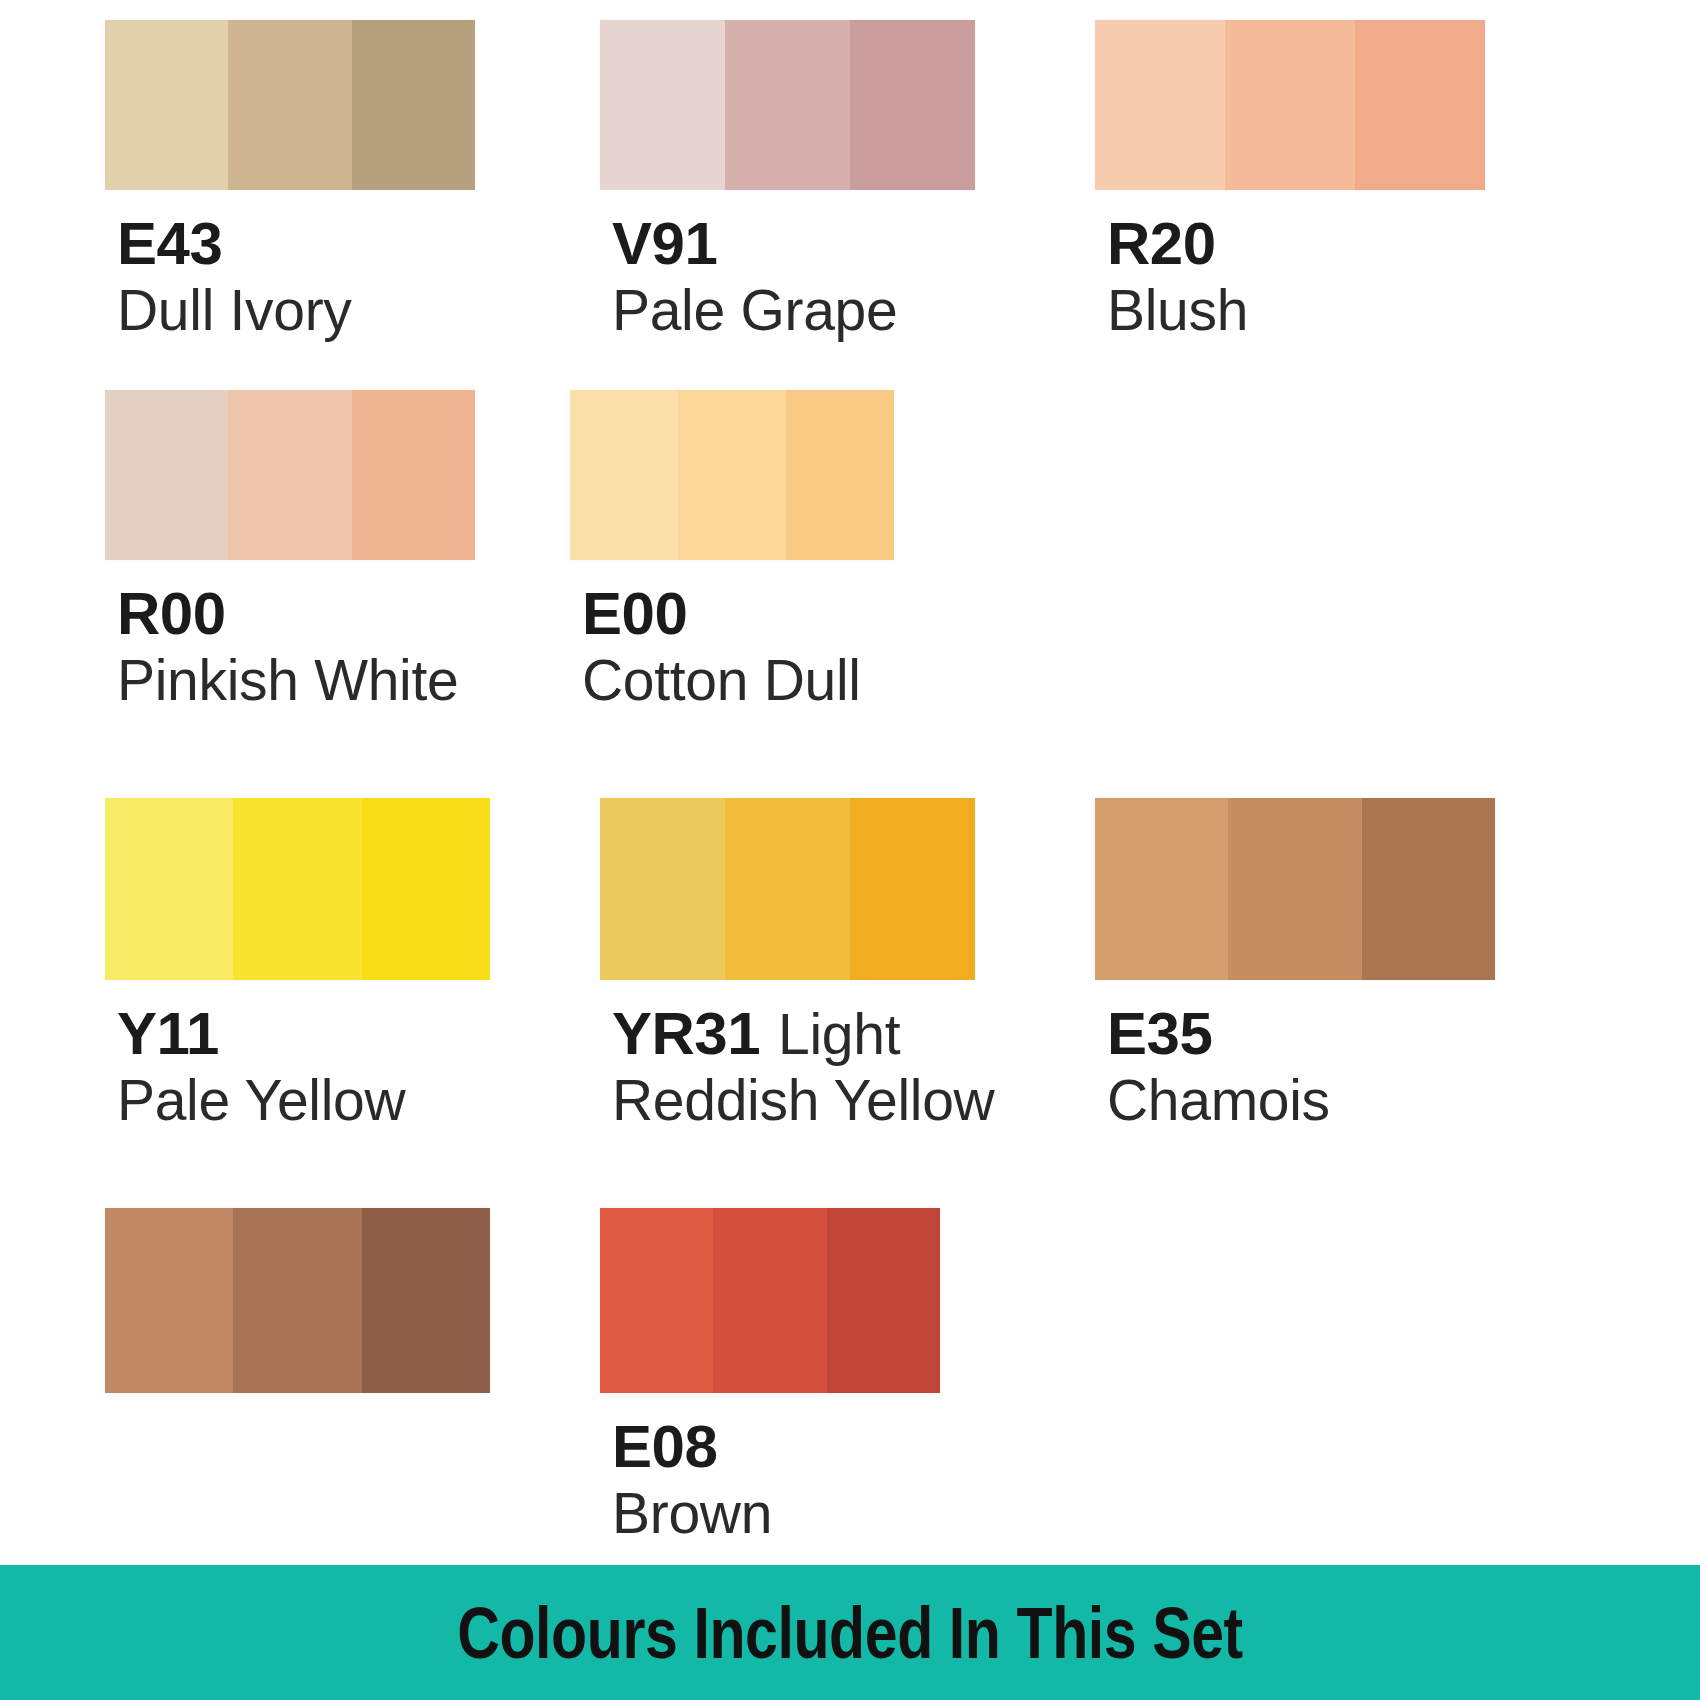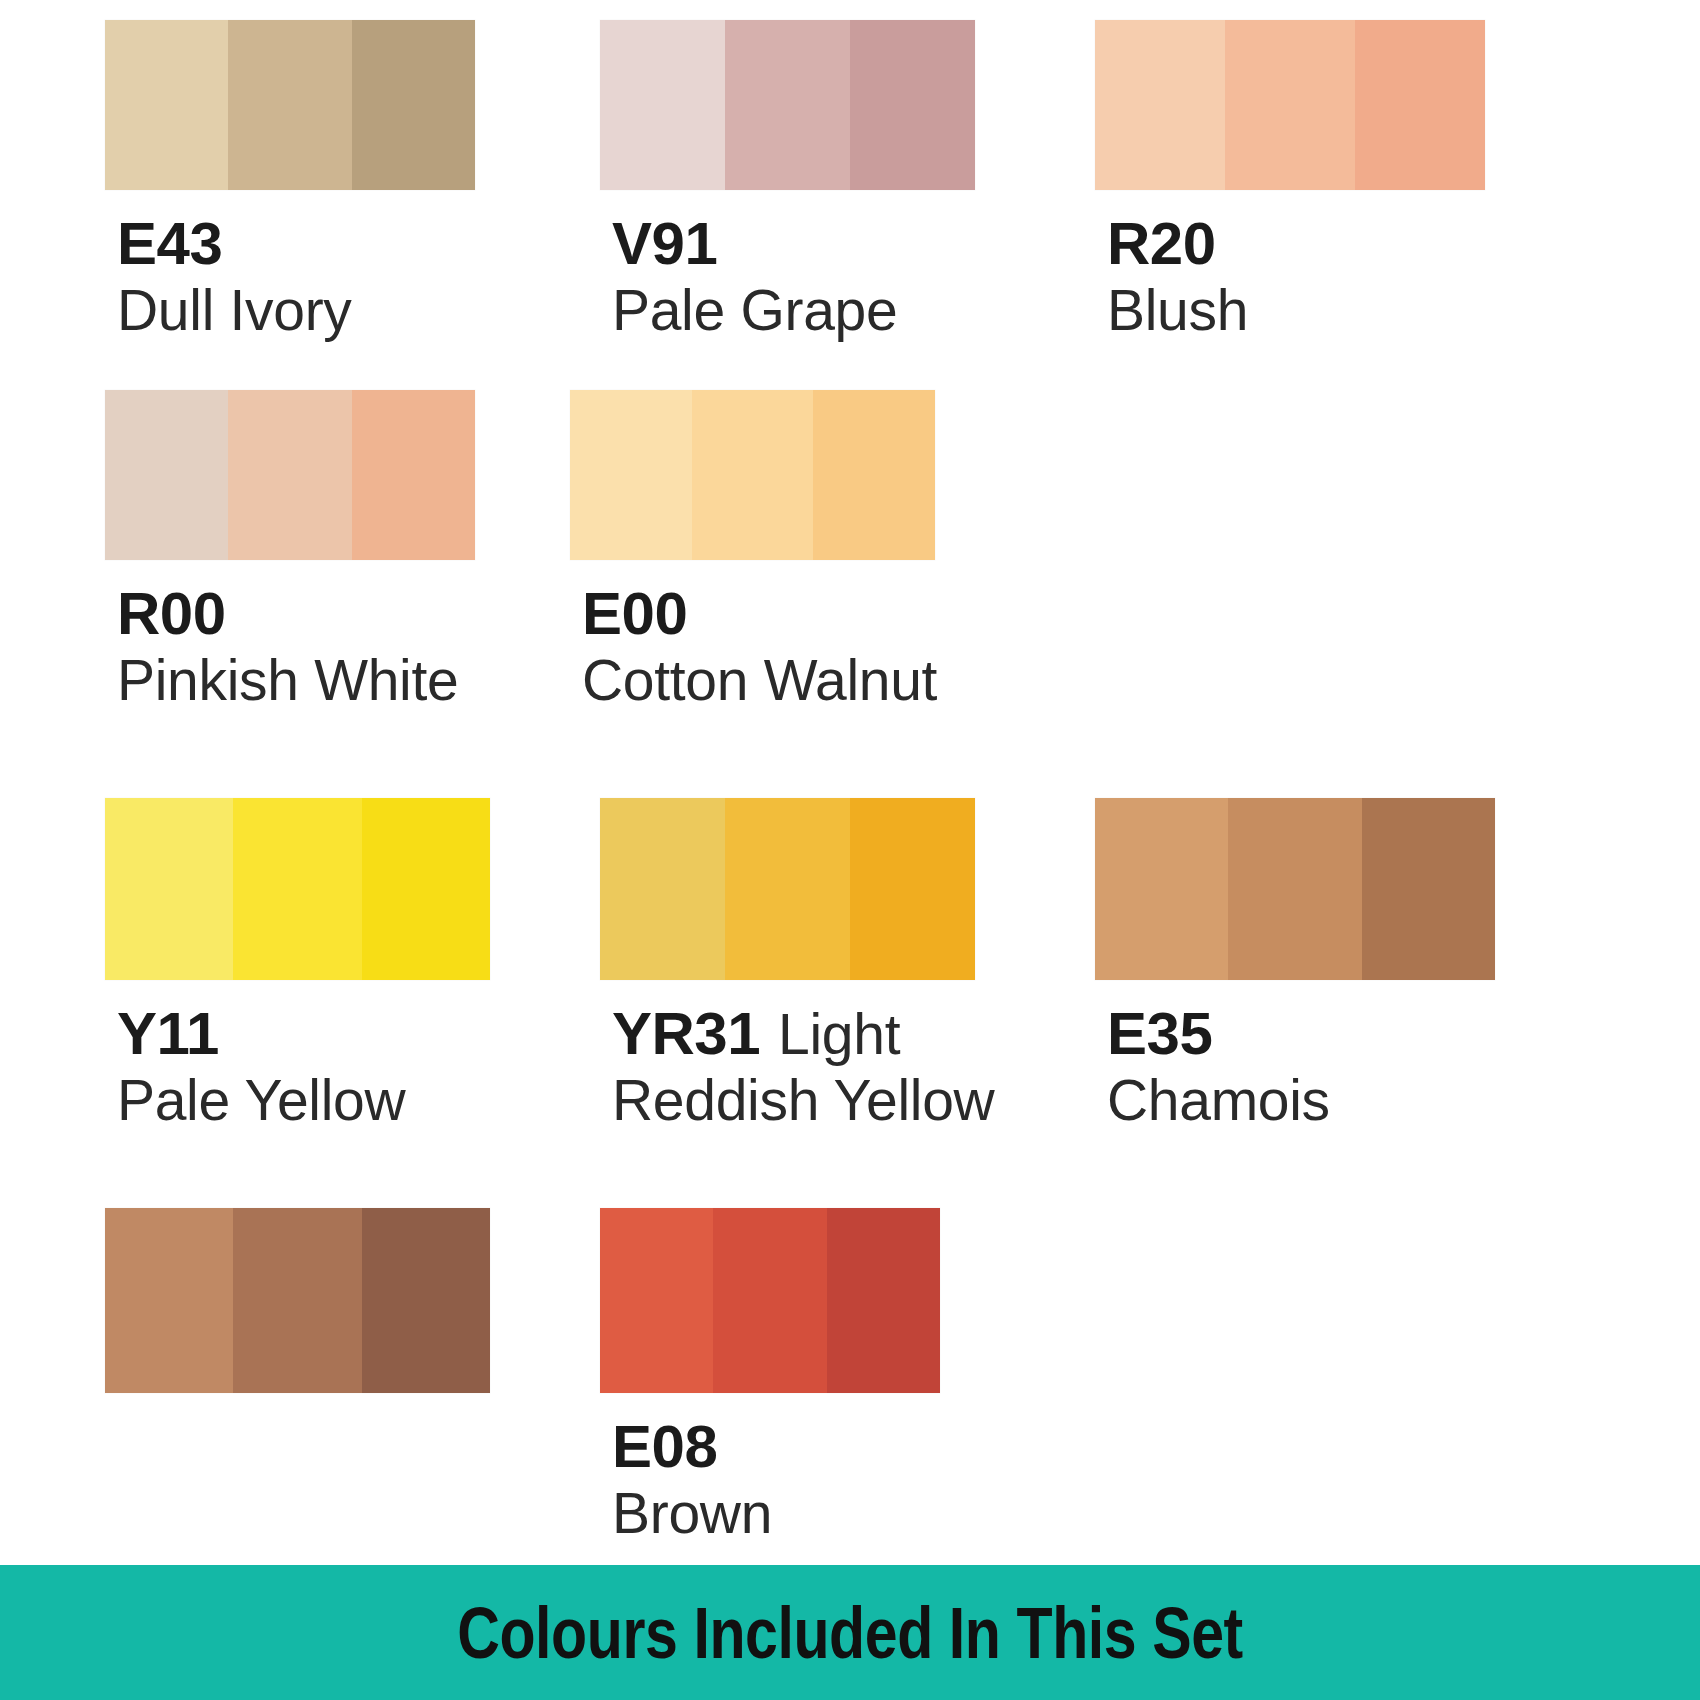--- a/index.html
+++ b/index.html
@@ -143,29 +143,29 @@
         <div class="band" style="background: rgb(227, 208, 194);"></div>
         <div class="band" style="background: rgb(236, 197, 170);"></div>
         <div class="band" style="background: rgb(239, 180, 145);"></div>
       </div>
       <div class="swatch-label" style="top:190px;">
         <div class="label-line"><span class="code">R00</span></div>
         <div class="label-line"><span class="name">Pinkish White</span></div>
       </div>
     </div>
 
-    <div class="swatch-cell" style="left:570px; width:365px;">
+    <div class="swatch-cell" style="left:570px; width:324px;">
       <div class="swatch-bands" style="height:170px;">
         <div class="band" style="background: rgb(251, 224, 172);"></div>
         <div class="band" style="background: rgb(251, 215, 154);"></div>
         <div class="band" style="background: rgb(249, 202, 132);"></div>
       </div>
       <div class="swatch-label" style="top:190px;">
         <div class="label-line"><span class="code">E00</span></div>
-        <div class="label-line"><span class="name">Cotton Walnut</span></div>
+        <div class="label-line"><span class="name">Cotton Dull</span></div>
       </div>
     </div>
   </div>
 
   <div class="swatch-row" style="top:798px; height:390px;">
 
     <div class="swatch-cell" style="left:105px; width:385px;">
       <div class="swatch-bands" style="height:182px;">
         <div class="band" style="background: rgb(249, 234, 101);"></div>
         <div class="band" style="background: rgb(250, 228, 50);"></div>

